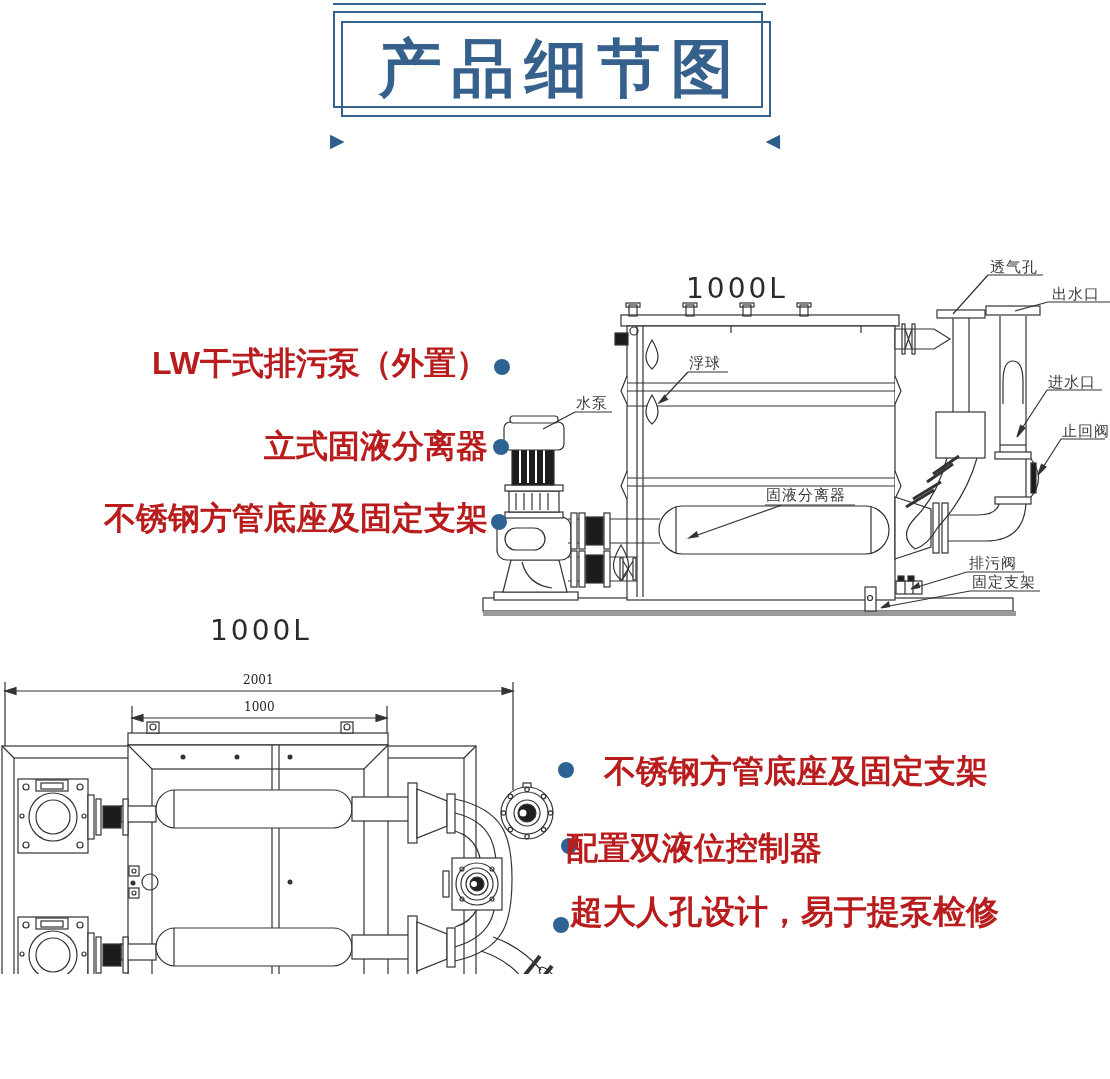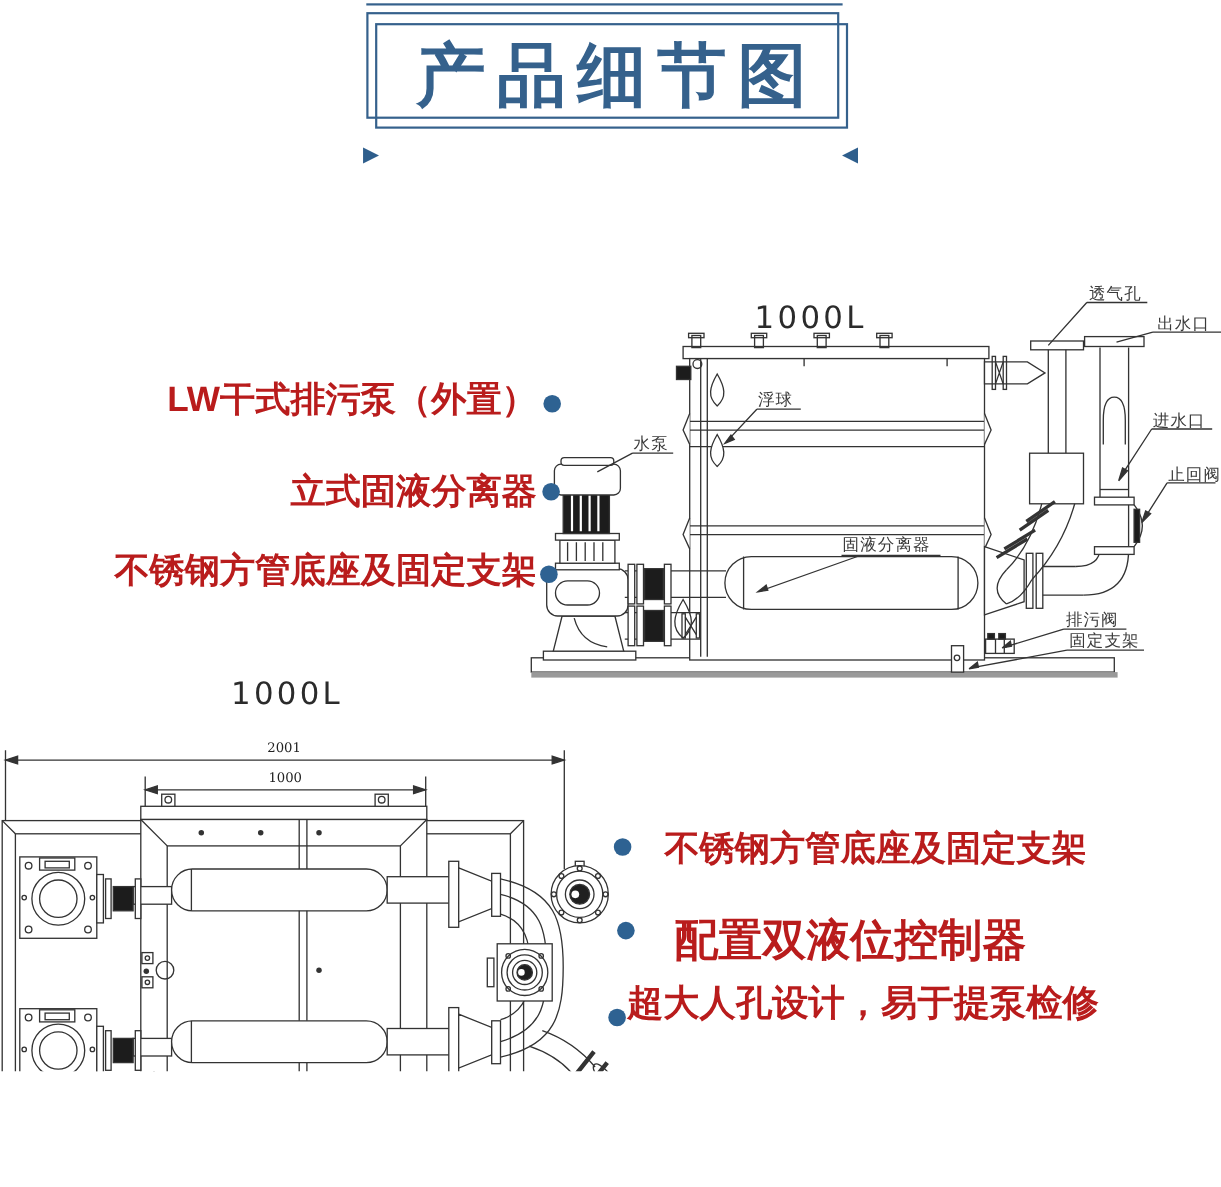--- a/index.html
+++ b/index.html
@@ -339,16 +339,16 @@
   <div class="txt feat" style="left:0;width:488px;top:425px;text-align:right;font-size:32px;font-family:Liberation Mono, monospace;">立式固液分离器</div>
   <div class="txt feat" style="left:0;width:488px;top:497px;text-align:right;font-size:32px;">不锈钢方管底座及固定支架</div>
   <span class="bullet" style="left:494px;top:359px;"></span>
   <span class="bullet" style="left:493px;top:439px;"></span>
   <span class="bullet" style="left:491px;top:514px;"></span>
 
   <span class="bullet" style="left:558px;top:762px;"></span>
   <span class="bullet" style="left:561px;top:838px;"></span>
   <span class="bullet" style="left:553px;top:917px;"></span>
   <div class="txt feat" style="left:604px;top:750px;font-size:32px;">不锈钢方管底座及固定支架</div>
-  <div class="txt feat" style="left:613px;top:827px;font-size:40px;">配置双液位控制器</div>
+  <div class="txt feat" style="left:566px;top:827px;font-size:32px;">配置双液位控制器</div>
   <div class="txt feat" style="left:570px;top:890px;font-size:33px;">超大人孔设计，易于提泵检修</div>
 
 </div>
 
 </body></html>

